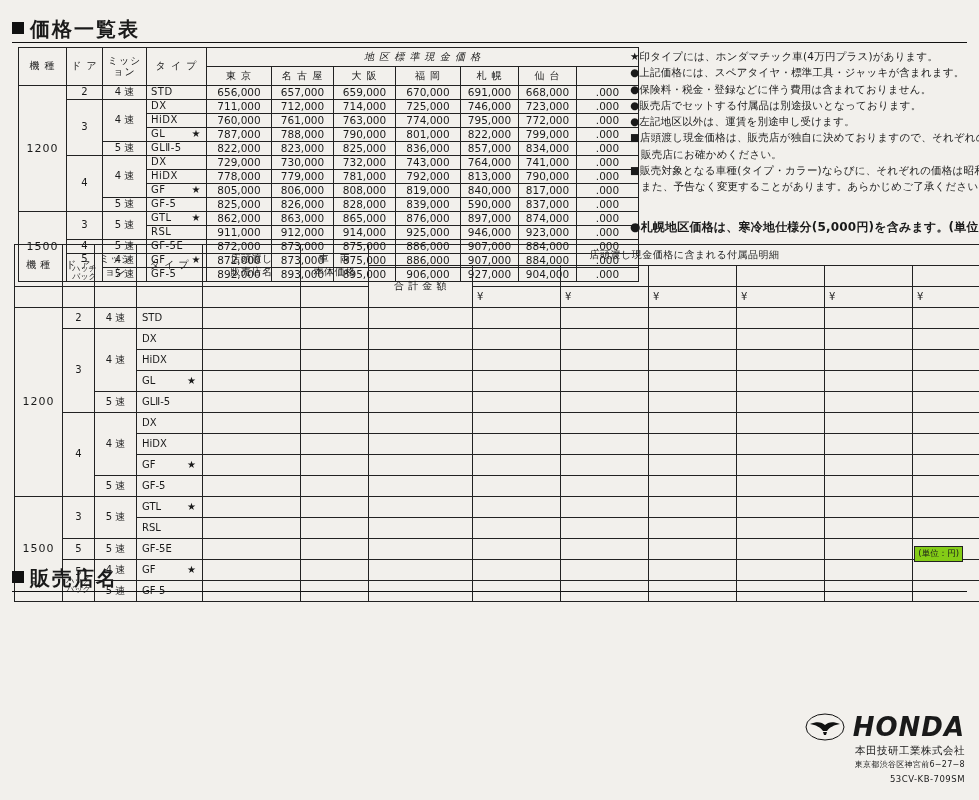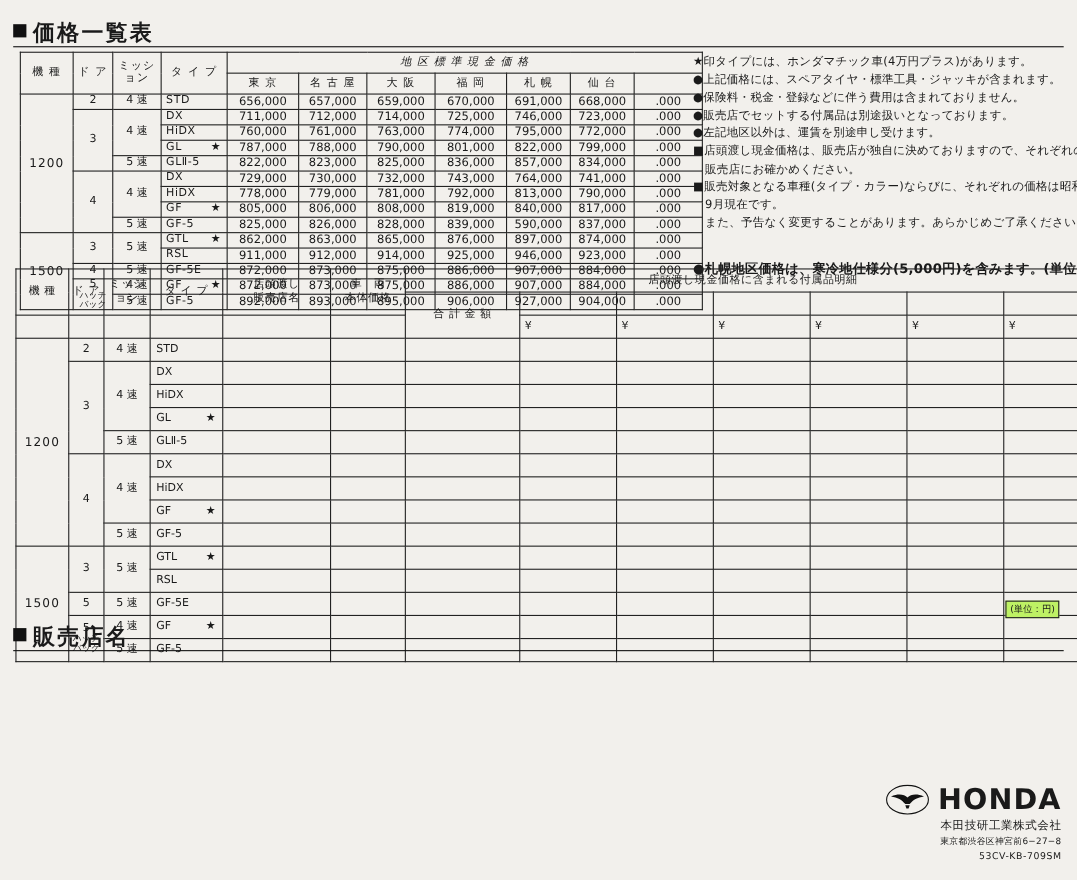--- a/index.html
+++ b/index.html
@@ -66,27 +66,27 @@
 
   
   #form-table-wrap{position:absolute;left:14px;top:244px;}
   #form-table{width:938px;}
   #form-table td{height:20px;}
   #form-table .type{text-align:left;padding-left:5px;font-size:10px;}
   #form-table .type .star{float:right;padding-right:4px;}
   #form-table .grp{font-size:11px;letter-spacing:1px;}
   #form-table .hdr{font-size:10px;line-height:1.25;letter-spacing:0.5px;}
   #form-table .yen{text-align:left;padding-left:4px;font-size:10px;}
-  #unit-note{position:absolute;right:16px;top:546px;font-size:8.5px;border:1px solid #222;padding:1px 3px;background:#bef264;}
+  #unit-note{position:absolute;right:16px;top:546px;font-size:8.5px;border:1px solid #222;padding:1px 3px;background:#84cc16;}
 
   
   #honda{
     position:absolute;right:14px;bottom:16px;width:210px;text-align:right;
   }
-  #honda-row{display:flex;align-items:center;justify-content:flex-end;gap:8px;}
+  #honda-row{display:flex;align-items:center;justify-content:flex-end;gap:8px;font-style:italic;}
   #honda-mark{width:40px;height:28px;}
   #honda-word{font-size:26px;font-weight:bold;letter-spacing:1px;font-family:"DejaVu Sans",sans-serif;}
   #honda-corp{font-size:10.5px;letter-spacing:0.5px;margin-top:2px;white-space:nowrap;}
   #honda-addr{font-size:8px;letter-spacing:0.3px;margin-top:1px;white-space:nowrap;}
   #honda-code{font-size:8.5px;margin-top:4px;letter-spacing:0.5px;}
 </style>
 </head>
 <body>
 
 <div class="page">
@@ -297,21 +297,20 @@
 
   <div id="notes">
     <div class="line">★印タイプには、ホンダマチック車(4万円プラス)があります。</div>
     <div class="line">●上記価格には、スペアタイヤ・標準工具・ジャッキが含まれます。</div>
     <div class="line">●保険料・税金・登録などに伴う費用は含まれておりません。</div>
     <div class="line">●販売店でセットする付属品は別途扱いとなっております。</div>
     <div class="line">●左記地区以外は、運賃を別途申し受けます。</div>
     <div class="line">■店頭渡し現金価格は、販売店が独自に決めておりますので、それぞれの</div>
     <div class="indent">販売店にお確かめください。</div>
     <div class="line">■販売対象となる車種(タイプ・カラー)ならびに、それぞれの価格は昭和52年</div>
-    <div class="indent">9月現在です。</div>
     <div class="indent">また、予告なく変更することがあります。あらかじめご了承ください。</div>
     <div class="foot">●札幌地区価格は、寒冷地仕様分(5,000円)を含みます。(単位：円)</div>
   </div>
 
   <div id="form-table-wrap">
     <table id="form-table">
       <colgroup>
         <col style="width:48px">
           <col style="width:32px">
           <col style="width:42px">

